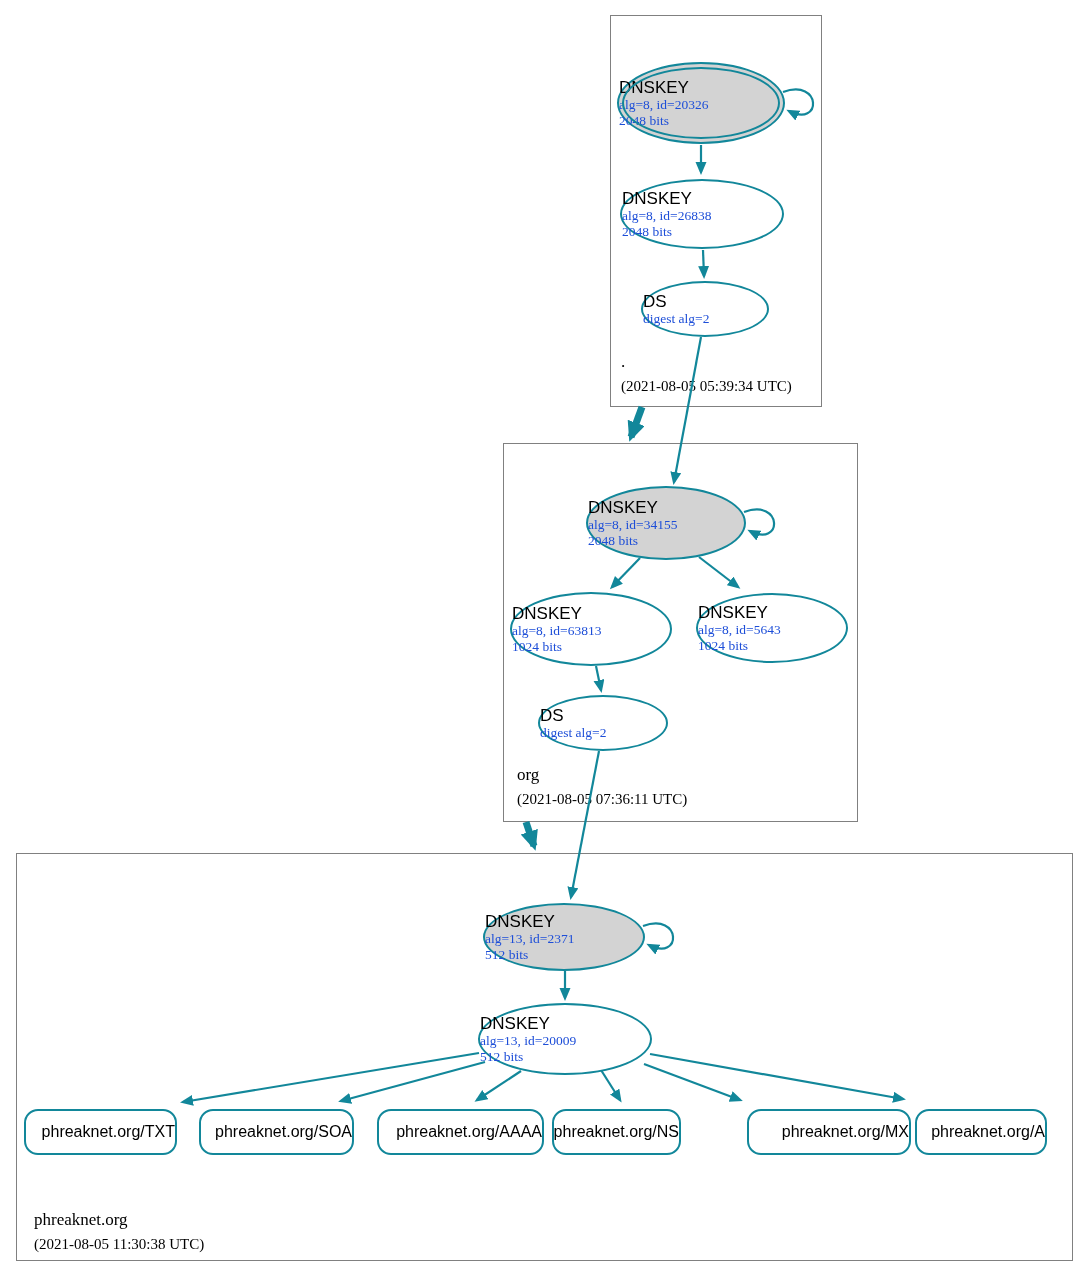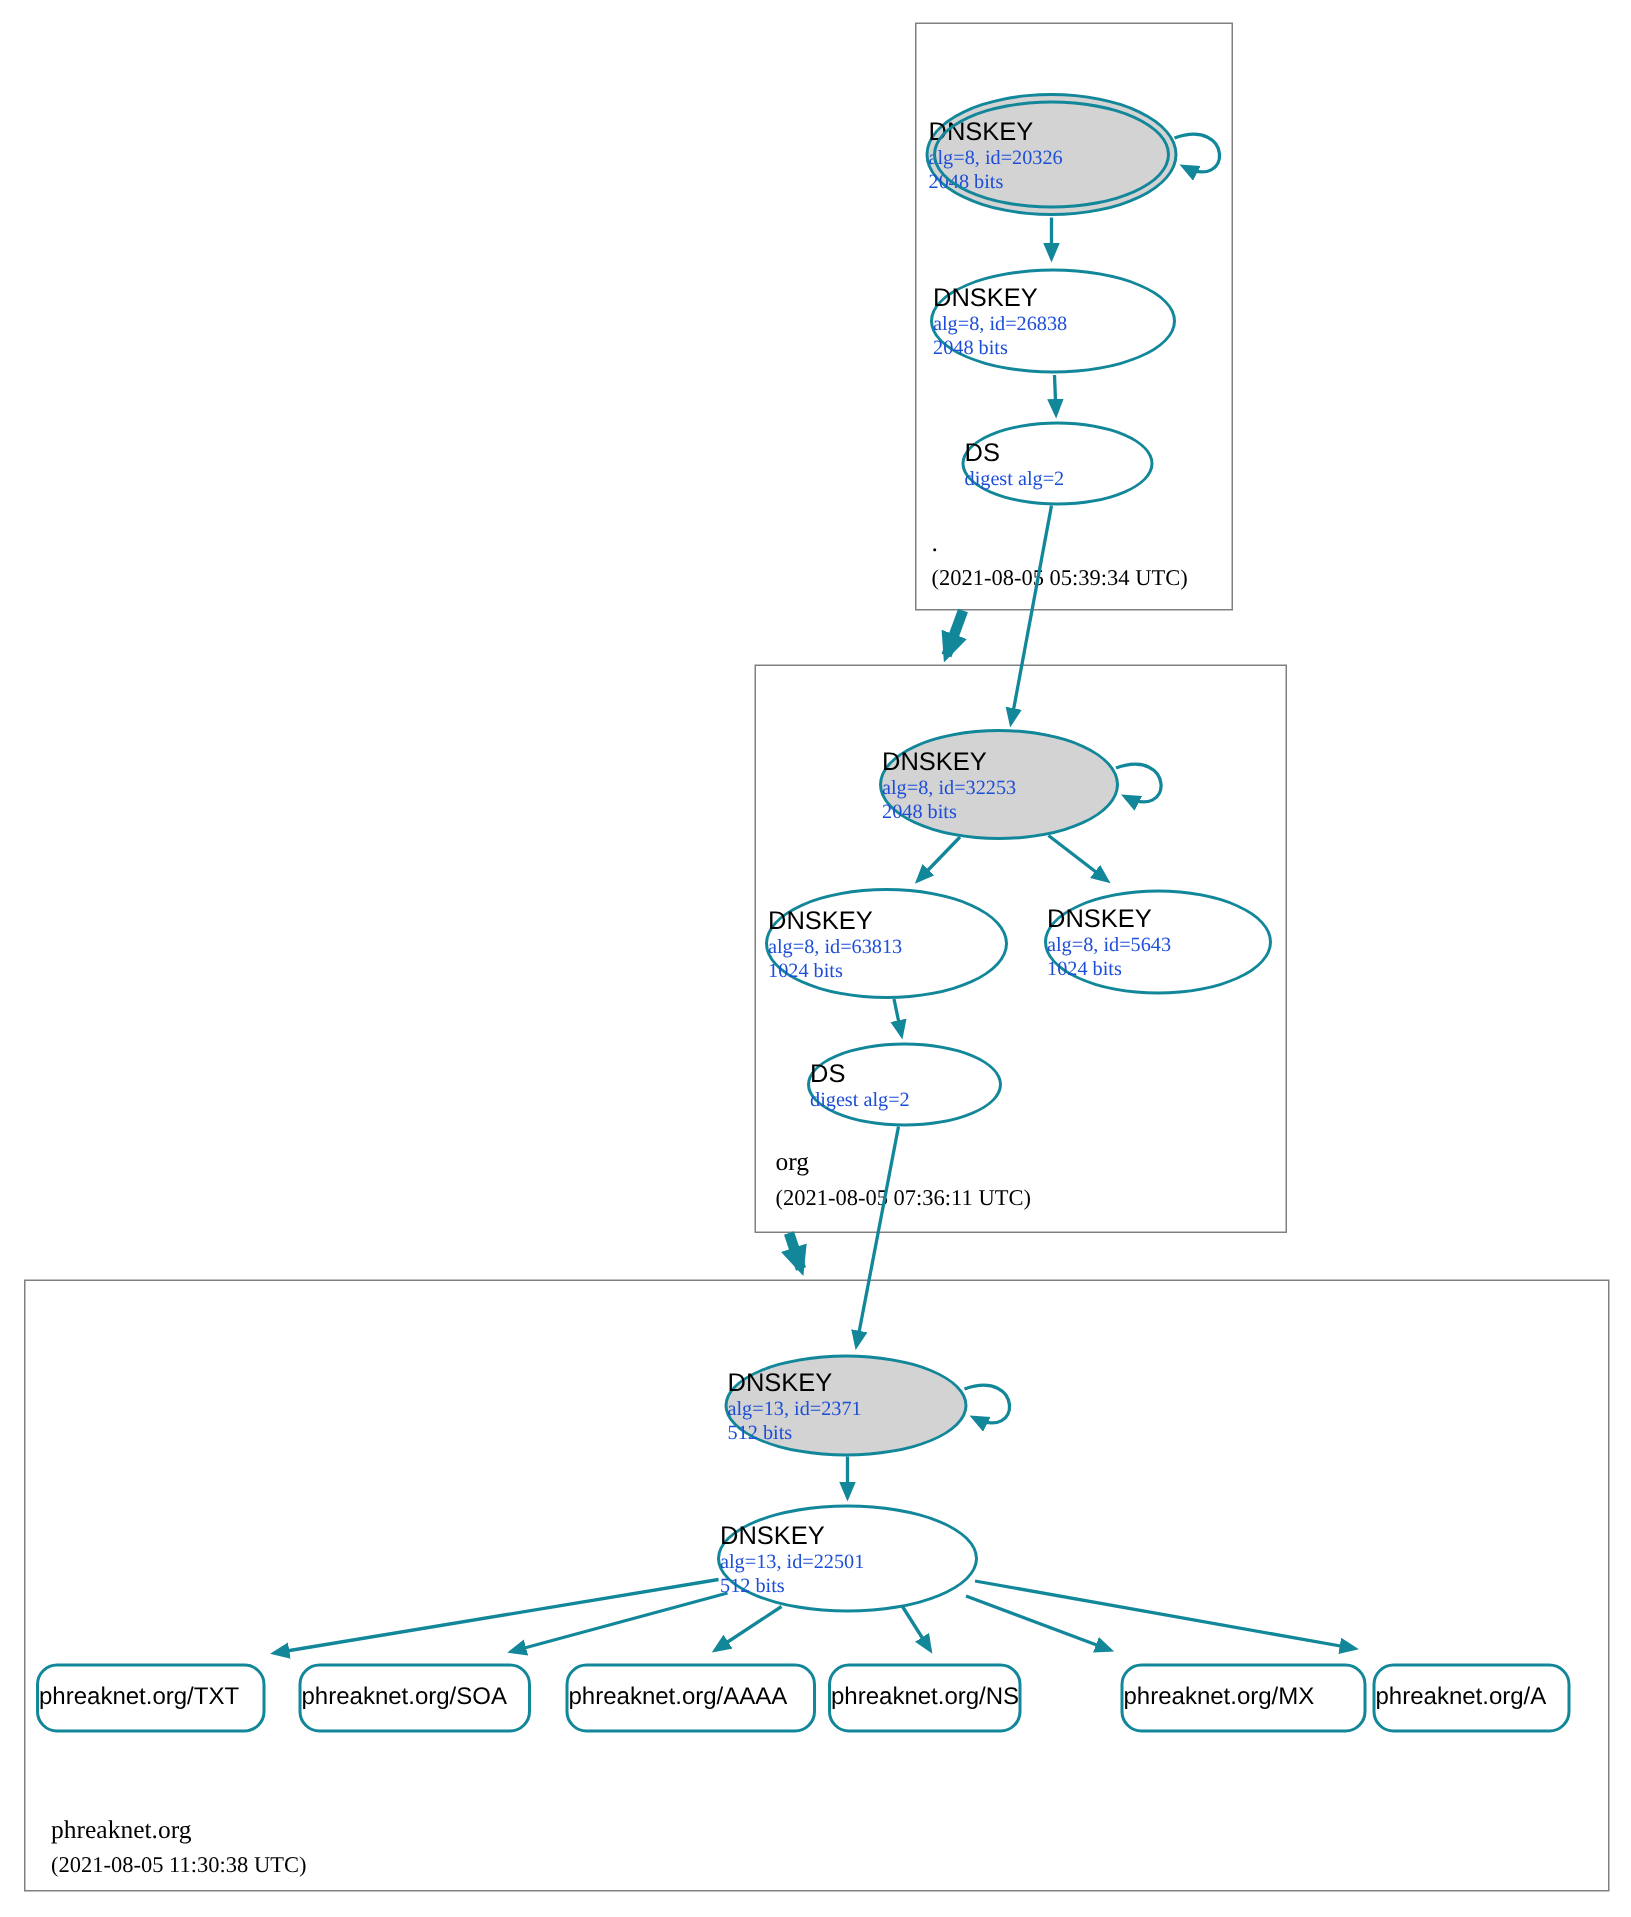--- a/index.html
+++ b/index.html
@@ -24,21 +24,21 @@
   }
   .ellipse{border:2px solid #12879a;border-radius:50%;}
   .ellipse.ksk{border-width:2.5px;background:#d3d3d3;}
   .ellipse.double::before{
     content:"";position:absolute;inset:3px;border:2px solid #12879a;border-radius:50%;
   }
   .nt{font-family:"Liberation Sans",sans-serif;font-size:17px;color:#000;line-height:19px;}
   .nd{font-family:"Liberation Serif",serif;font-size:13.5px;color:#1d4ed8;line-height:16px;}
   .rrset{
     position:absolute;z-index:3;box-sizing:border-box;border:2px solid #12879a;border-radius:14px;
-    background:#ffffff;display:flex;align-items:center;justify-content:flex-start;
+    background:#ffffff;display:flex;align-items:center;justify-content:flex-end;
     font-family:"Liberation Sans",sans-serif;font-size:16px;color:#000;
   }
 </style>
 </head>
 <body>
 
 <div class="canvas">
 
   <div class="zone-box" style="left:610px;top:15px;width:212px;height:392px">
     <div class="zone-label" style="left:10px;bottom:10px">
@@ -107,21 +107,21 @@
     <div class="nd">alg=8, id=26838</div>
     <div class="nd">2048 bits</div>
   </div>
   <div class="node ellipse" style="left:641px;top:281px;width:128px;height:56px">
     <div class="nt">DS</div>
     <div class="nd">digest alg=2</div>
   </div>
 
   <div class="node ellipse ksk" style="left:586px;top:486px;width:160px;height:74px">
     <div class="nt">DNSKEY</div>
-    <div class="nd">alg=8, id=32253</div>
+    <div class="nd">alg=8, id=34155</div>
     <div class="nd">2048 bits</div>
   </div>
   <div class="node ellipse" style="left:510px;top:592px;width:162px;height:74px">
     <div class="nt">DNSKEY</div>
     <div class="nd">alg=8, id=63813</div>
     <div class="nd">1024 bits</div>
   </div>
   <div class="node ellipse" style="left:696px;top:593px;width:152px;height:70px">
     <div class="nt">DNSKEY</div>
     <div class="nd">alg=8, id=5643</div>
@@ -132,21 +132,21 @@
     <div class="nd">digest alg=2</div>
   </div>
 
   <div class="node ellipse ksk" style="left:483px;top:903px;width:162px;height:68px">
     <div class="nt">DNSKEY</div>
     <div class="nd">alg=13, id=2371</div>
     <div class="nd">512 bits</div>
   </div>
   <div class="node ellipse" style="left:478px;top:1003px;width:174px;height:72px">
     <div class="nt">DNSKEY</div>
-    <div class="nd">alg=13, id=22501</div>
+    <div class="nd">alg=13, id=20009</div>
     <div class="nd">512 bits</div>
   </div>
 
   <div class="rrset" style="left:24px;top:1109px;width:153px;height:46px">
     <span>phreaknet.org/TXT</span>
   </div>
   <div class="rrset" style="left:199px;top:1109px;width:155px;height:46px">
     <span>phreaknet.org/SOA</span>
   </div>
   <div class="rrset" style="left:377px;top:1109px;width:167px;height:46px">

